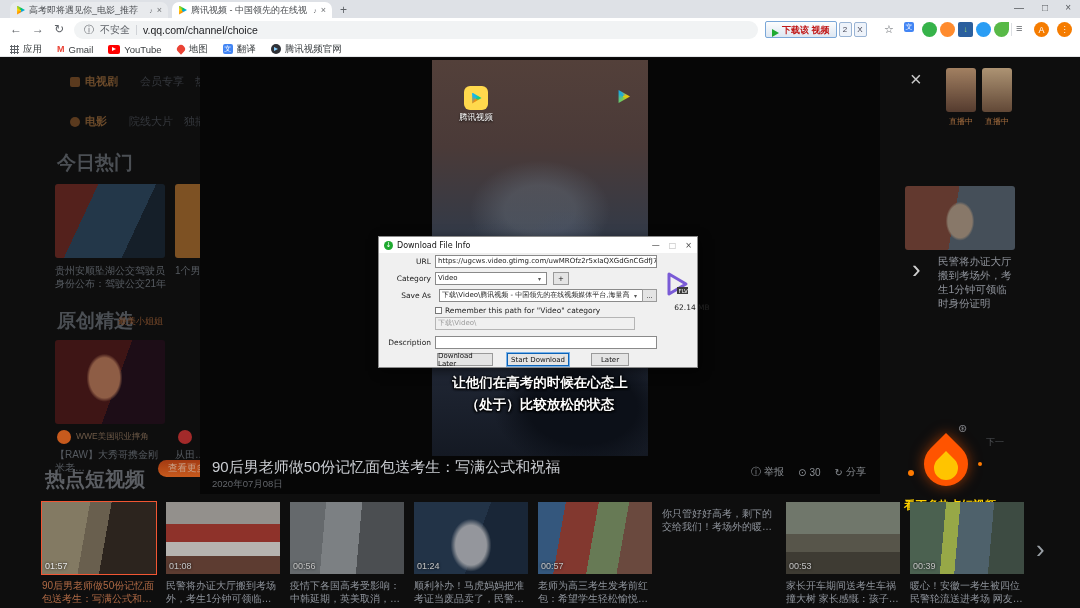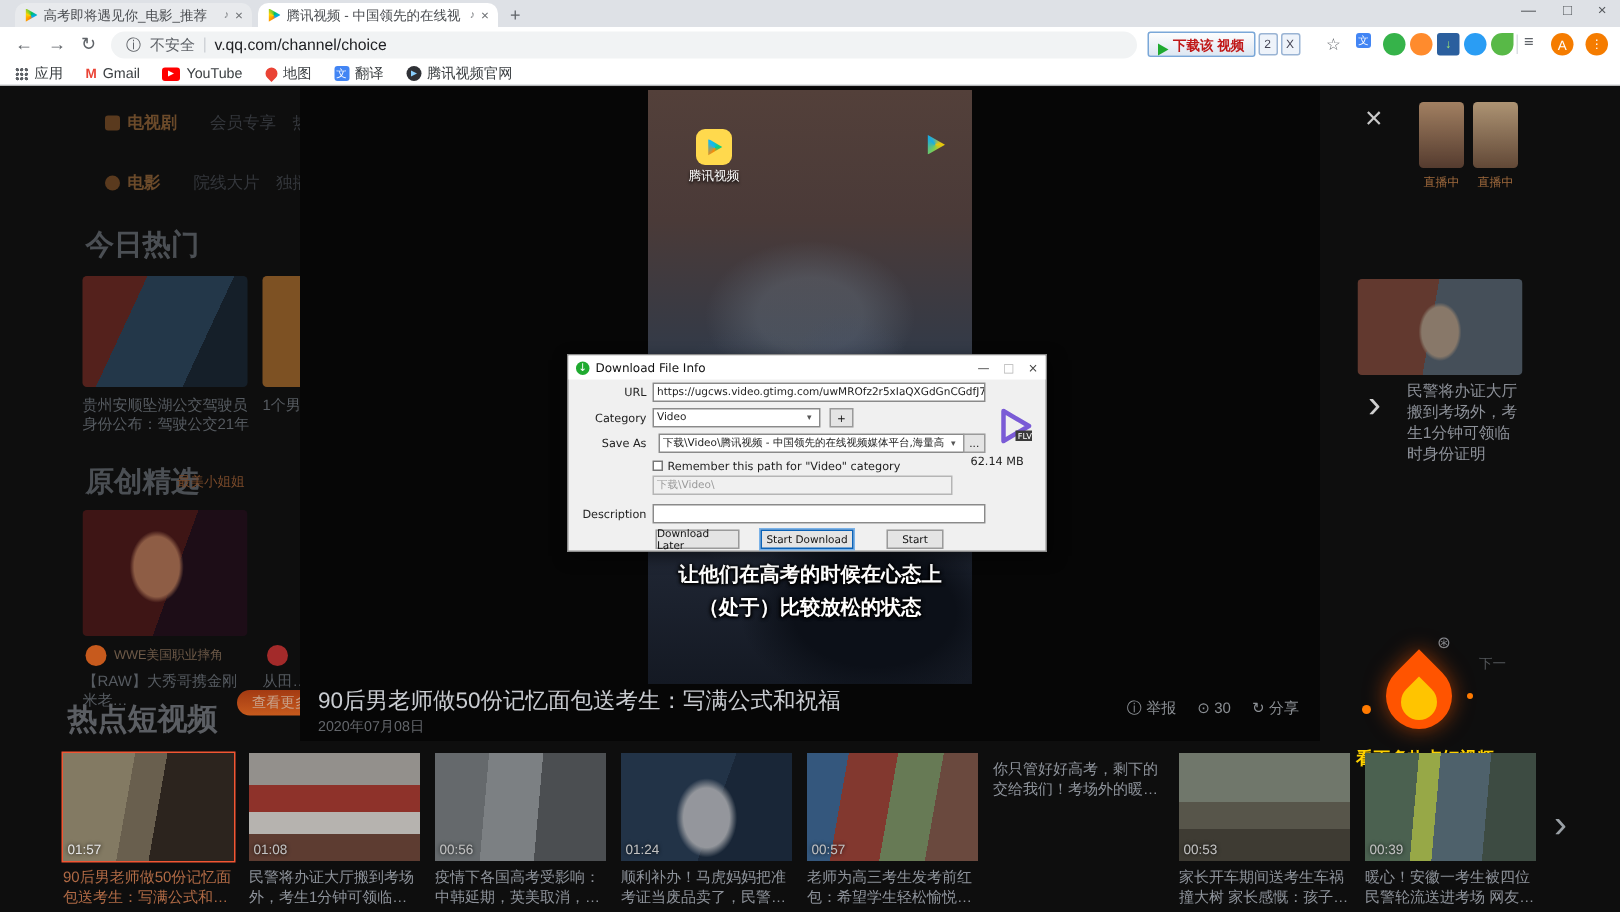--- a/index.html
+++ b/index.html
@@ -161,21 +161,21 @@
     font-size:7px;padding:0 2px;line-height:11px;white-space:nowrap;overflow:hidden;color:#222}
   .dcombo{display:flex;align-items:flex-start}
   .dcombo .cv{flex:1;overflow:hidden;white-space:nowrap}
   .darr{flex:0 0 9px;text-align:center;color:#555;font-size:6px}
   .dbtn{position:absolute;height:13px;background:#e4e4e4;border:1px solid #9a9a9a;
     font-size:7px;display:flex;align-items:center;justify-content:center;color:#111}
   .dbtn.primary{border:1px solid #0b63b8;box-shadow:0 0 0 1px #7ab2e8}
   .dchk{position:absolute;left:56px;top:69px;display:flex;align-items:center;gap:3px;color:#222}
   .dchk .box{width:7px;height:7px;border:1px solid #777;background:#fff}
   .ddis{background:#f0f0f0;color:#9a9a9a;border:1px solid #b5b5b5}
-  .dsize{position:absolute;left:268px;top:66px;width:44px;text-align:left;font-size:7.5px;color:#222}
+  .dsize{position:absolute;left:291px;top:66px;width:44px;text-align:center;font-size:7.5px;color:#222}
 </style>
 </head>
 <body>
 
 <div class="screen">
 
   <div class="tabstrip">
     <div class="tab inactive" style="left:10px;width:158px">
       <span class="favicon"></span>
       <span class="tab-title">高考即将遇见你_电影_推荐</span>
@@ -419,21 +419,21 @@
         <span class="box"></span>
         <span>Remember this path for "Video" category</span>
       </div>
       <div class="dfield ddis" style="left:56px;top:80px;width:200px">下载\Video\</div>
 
       <label style="left:2px;top:101px">Description</label>
       <div class="dfield" style="left:56px;top:99px;width:222px"></div>
 
       <div class="dbtn" style="left:58px;top:116px;width:56px">Download Later</div>
       <div class="dbtn primary" style="left:128px;top:116px;width:62px">Start Download</div>
-      <div class="dbtn" style="left:212px;top:116px;width:38px">Start</div>
+      <div class="dbtn" style="left:212px;top:116px;width:38px">Later</div>
 
       <svg style="position:absolute;left:284px;top:34px" width="26" height="26" viewBox="0 0 26 26">
         <polygon points="6,3 23,13 6,23" fill="none" stroke="#7a5bd6" stroke-width="3" stroke-linejoin="round"></polygon>
         <rect x="14" y="16" width="11" height="7" fill="#3a3a3a"></rect>
         <text x="15.5" y="21.5" font-size="5.5" fill="#fff" font-family="DejaVu Sans">FLV</text>
       </svg>
       <div class="dsize">62.14 MB</div>
     </div>
 
   </div>

